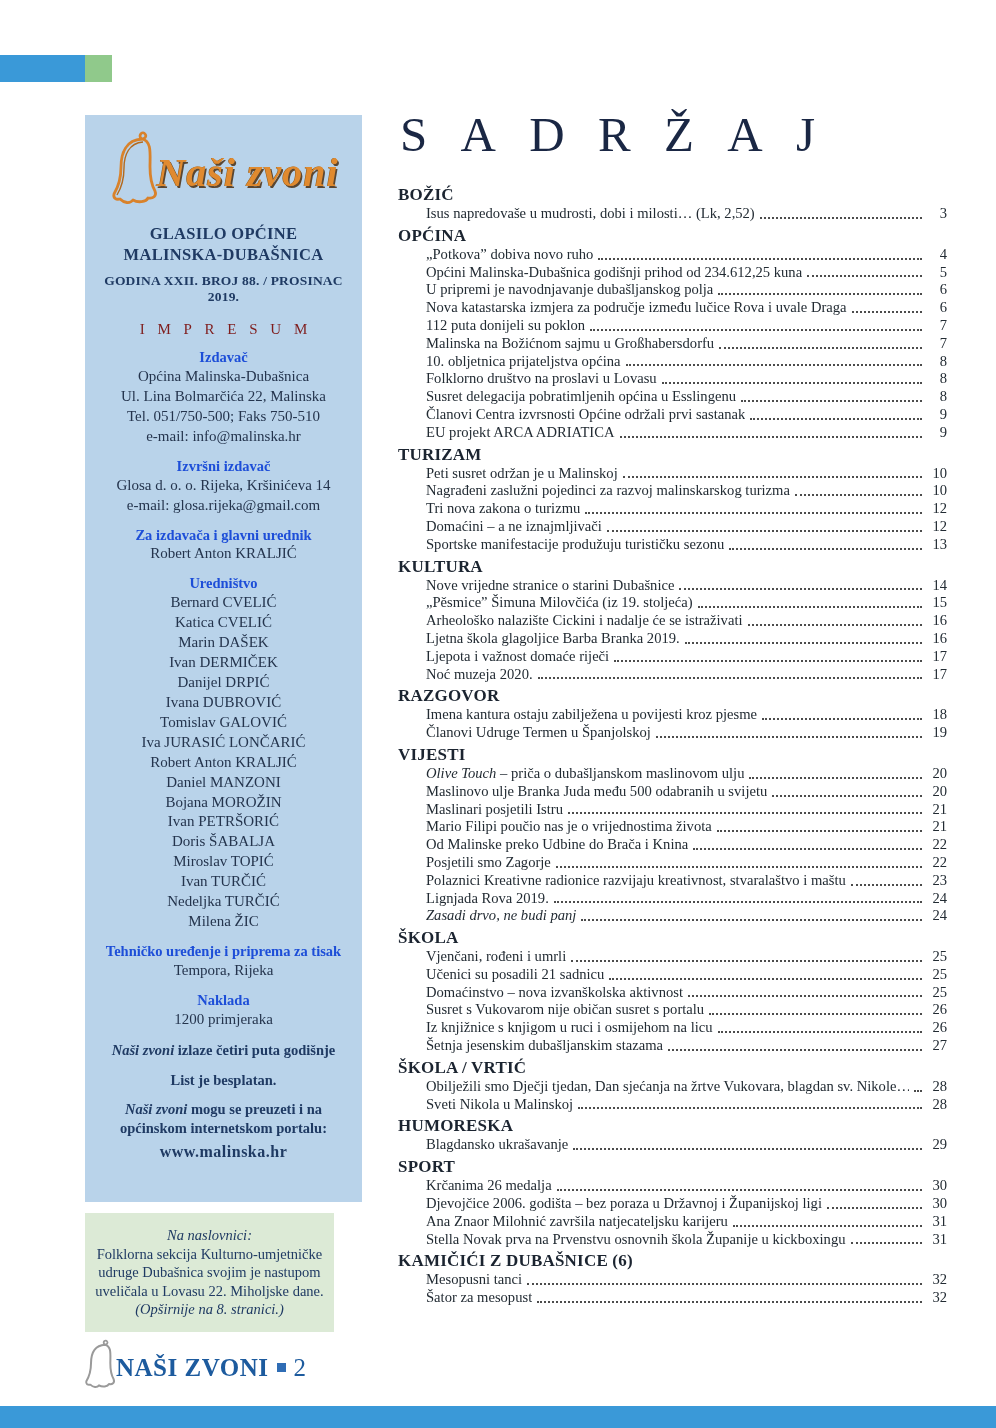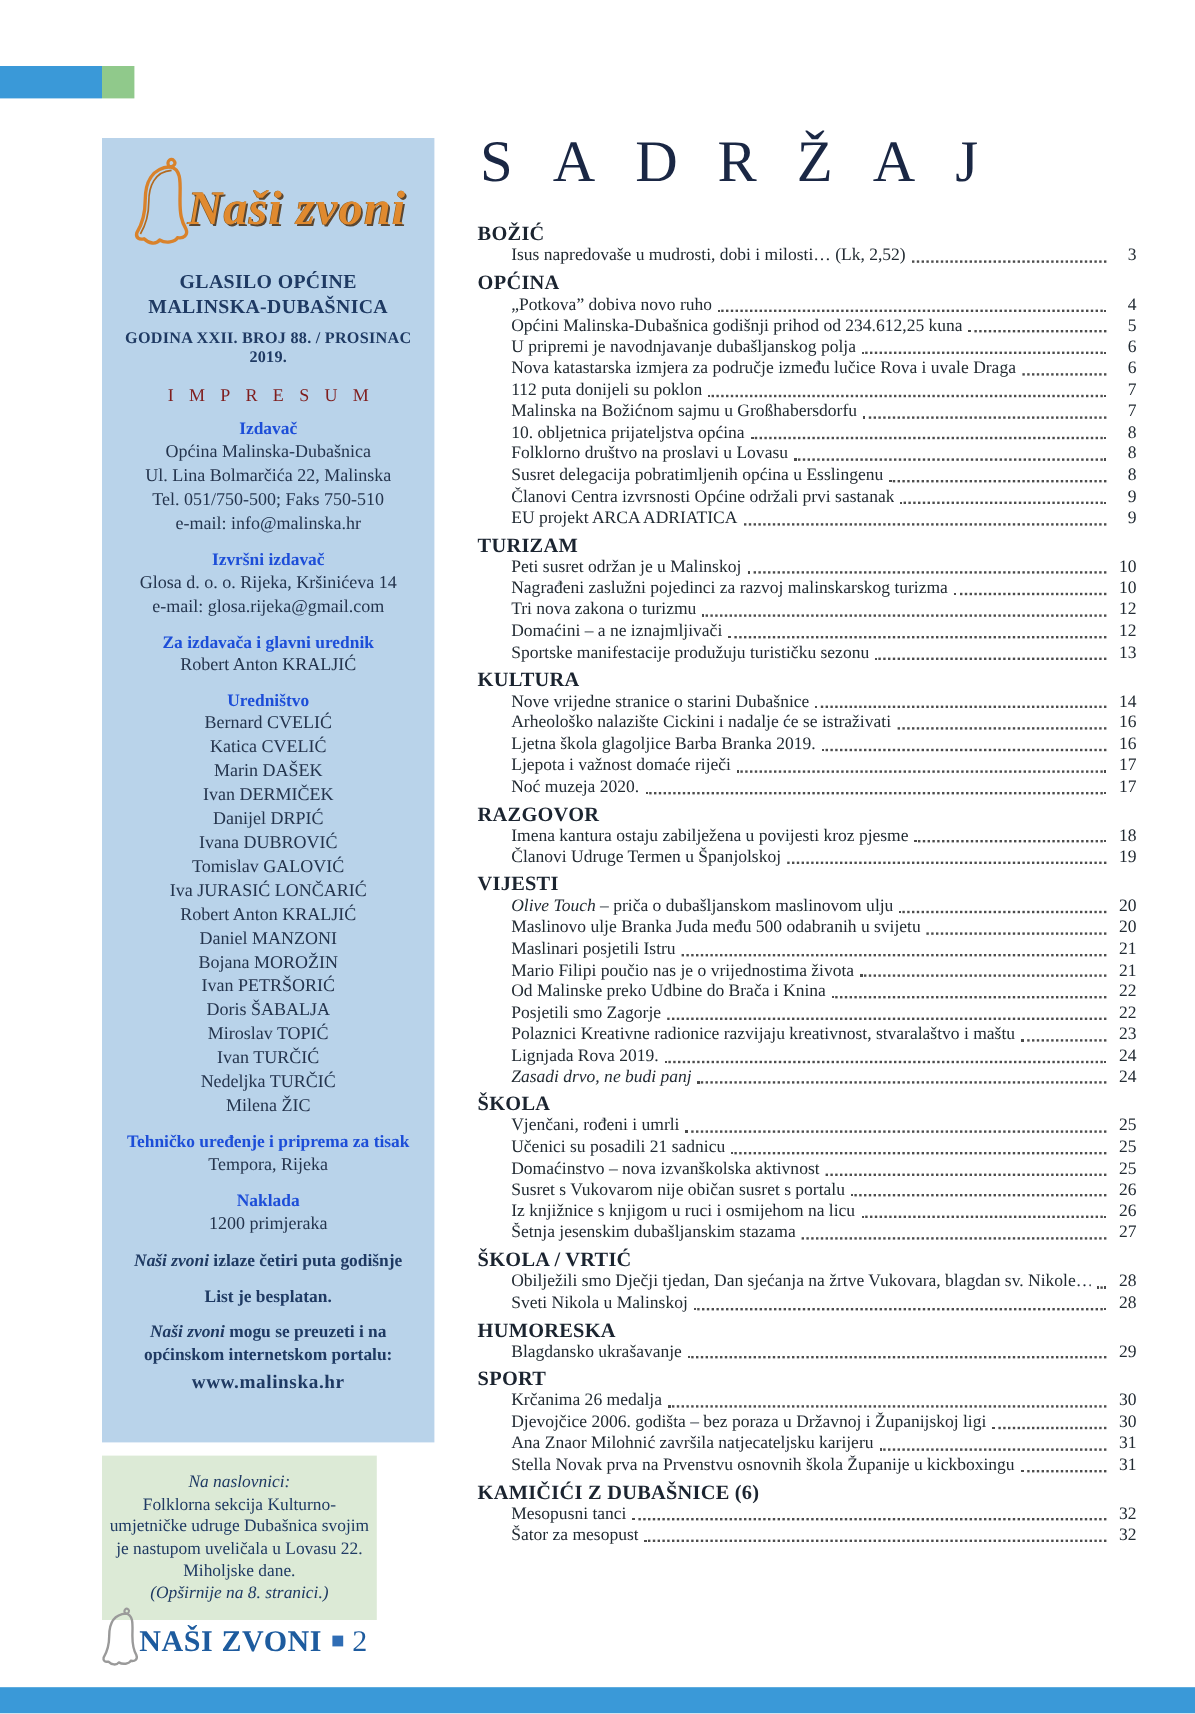--- a/index.html
+++ b/index.html
@@ -22,21 +22,21 @@
                letter-spacing:1px;white-space:nowrap;}
   .mast-sub{font-weight:bold;font-size:16.5px;line-height:1.28;color:#1f3a63;letter-spacing:.3px;}
   .edition{font-weight:bold;font-size:13.5px;margin-top:8px;color:#1f3a63;letter-spacing:.2px;}
   .imp-heading{font-size:15px;color:#7f1d1d;margin:16px 0 2px;letter-spacing:.85em;padding-left:.85em;}
   .imp-label{font-weight:bold;font-size:14.5px;color:#1d4ed8;margin-top:10px;line-height:1.3;}
   .imp-line{font-size:15px;line-height:1.33;color:#24344d;}
   .imp-note{font-weight:bold;font-size:14.5px;color:#1f3a63;margin-top:11px;line-height:1.3;}
   .imp-note.url{font-weight:bold;font-size:16px;margin-top:4px;letter-spacing:.5px;}
 
   
-  .cover-note{position:absolute;left:85px;top:1213px;width:229px;box-sizing:border-box;
+  .cover-note{position:absolute;left:85px;top:1213px;width:249px;box-sizing:border-box;
               background:#dcead6;padding:13px 6px;text-align:center;color:#1f3a63;
               font-size:14.5px;line-height:1.28;}
   .cover-note .lbl{font-style:italic;}
   .cover-note .more{font-style:italic;}
 
   
   .footer{position:absolute;left:82px;top:1338px;display:flex;align-items:center;}
   .footer-bell{flex:none;margin-right:-8px;}
   .footer-brand{font-weight:bold;font-size:25px;color:#1d5b9e;letter-spacing:.5px;}
   .footer-sq{display:inline-block;width:9px;height:9px;background:#2f6db5;margin:0 7px 2px 9px;vertical-align:middle;}
@@ -234,20 +234,25 @@
           </div>
         </div>
         <div class="toc-section">
           <div class="toc-section-title">KULTURA</div>
           <div class="toc-row">
             <span class="toc-text">Nove vrijedne stranice o starini Dubašnice</span>
             <span class="toc-dots"></span>
             <span class="toc-page">14</span>
           </div>
           <div class="toc-row">
+            <span class="toc-text">„Pěsmice” Šimuna Milovčića (iz 19. stoljeća)</span>
+            <span class="toc-dots"></span>
+            <span class="toc-page">15</span>
+          </div>
+          <div class="toc-row">
             <span class="toc-text">Arheološko nalazište Cickini i nadalje će se istraživati</span>
             <span class="toc-dots"></span>
             <span class="toc-page">16</span>
           </div>
           <div class="toc-row">
             <span class="toc-text">Ljetna škola glagoljice Barba Branka 2019.</span>
             <span class="toc-dots"></span>
             <span class="toc-page">16</span>
           </div>
           <div class="toc-row">

